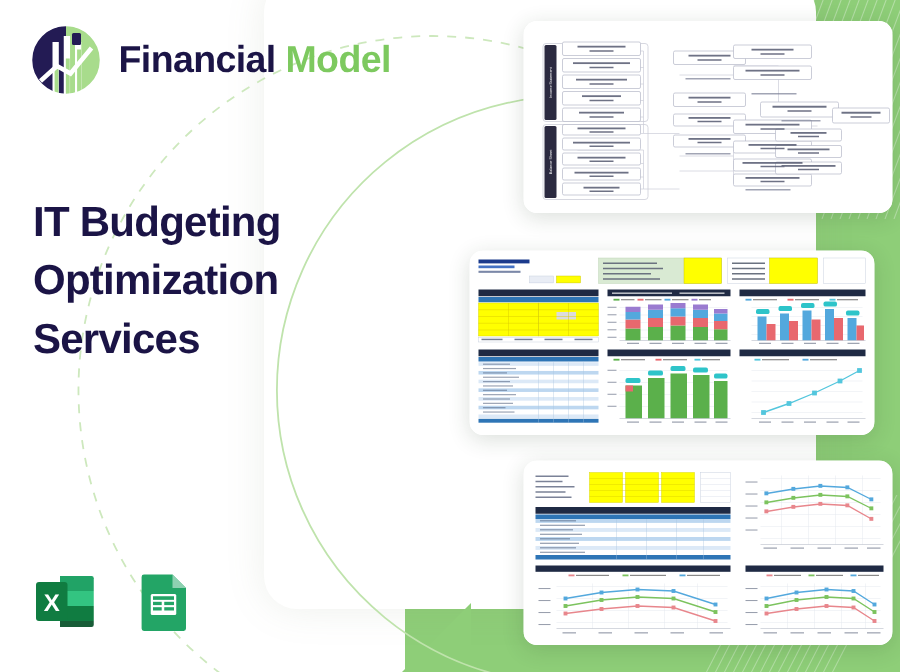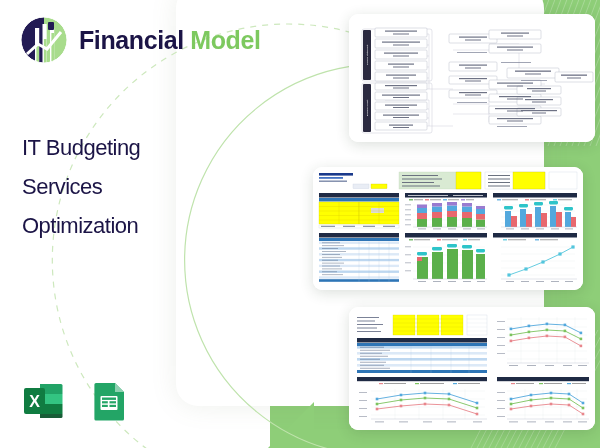--- a/index.html
+++ b/index.html
@@ -36,21 +36,21 @@
   
   .logo{position:absolute;left:18px;top:14px;display:flex;align-items:center;gap:9px;}
   .logo-mark{width:52px;height:52px;flex:0 0 52px;}
   .logo-text{font-size:25px;font-weight:bold;letter-spacing:-.4px;white-space:nowrap;}
   .lt-dark{color:#1B1446;}
   .lt-green{color:#7DC95F;}
 
   
   .headline{
     position:absolute;left:22px;top:128px;width:250px;
-    font-size:22px;line-height:39px;font-weight:normal;
+    font-size:28px;line-height:39px;font-weight:bold;
     color:#1B1446;letter-spacing:-.5px;
   }
 
   
   .apps{position:absolute;left:20px;top:378px;display:flex;gap:20px;}
   .app-ico{width:46px;height:46px;}
 
   
   .panel{
     position:absolute;background:#fff;border-radius:9px;overflow:hidden;
@@ -152,22 +152,22 @@
           <rect x="30" y="8" width="6" height="8" rx="1" fill="#231B54"></rect>
         </g>
         <circle cx="26" cy="26" r="23" fill="none" stroke="#ffffff" stroke-width="1"></circle>
       </svg>
     </div>
     <div class="logo-text"><span class="lt-dark">Financial</span> <span class="lt-green">Model</span></div>
   </div>
 
   <div class="headline">
     <div>IT Budgeting</div>
+    <div>Optimization</div>
     <div>Services</div>
-    <div>Optimization</div>
   </div>
 
   <div class="apps">
     <div class="app-ico">
       <svg viewBox="0 0 46 46">
         <path d="M20 6 H41 A1.5 1.5 0 0 1 42.5 7.5 V16 H20 Z" fill="#21A366"></path>
         <path d="M20 16 H42.5 V26 H20 Z" fill="#33C481"></path>
         <path d="M20 26 H42.5 V36 H20 Z" fill="#107C41"></path>
         <path d="M20 36 H42.5 V38.5 A1.5 1.5 0 0 1 41 40 H20 Z" fill="#185C37"></path>
         <rect x="4" y="10" width="21" height="26" rx="2" fill="#107C41"></rect>

